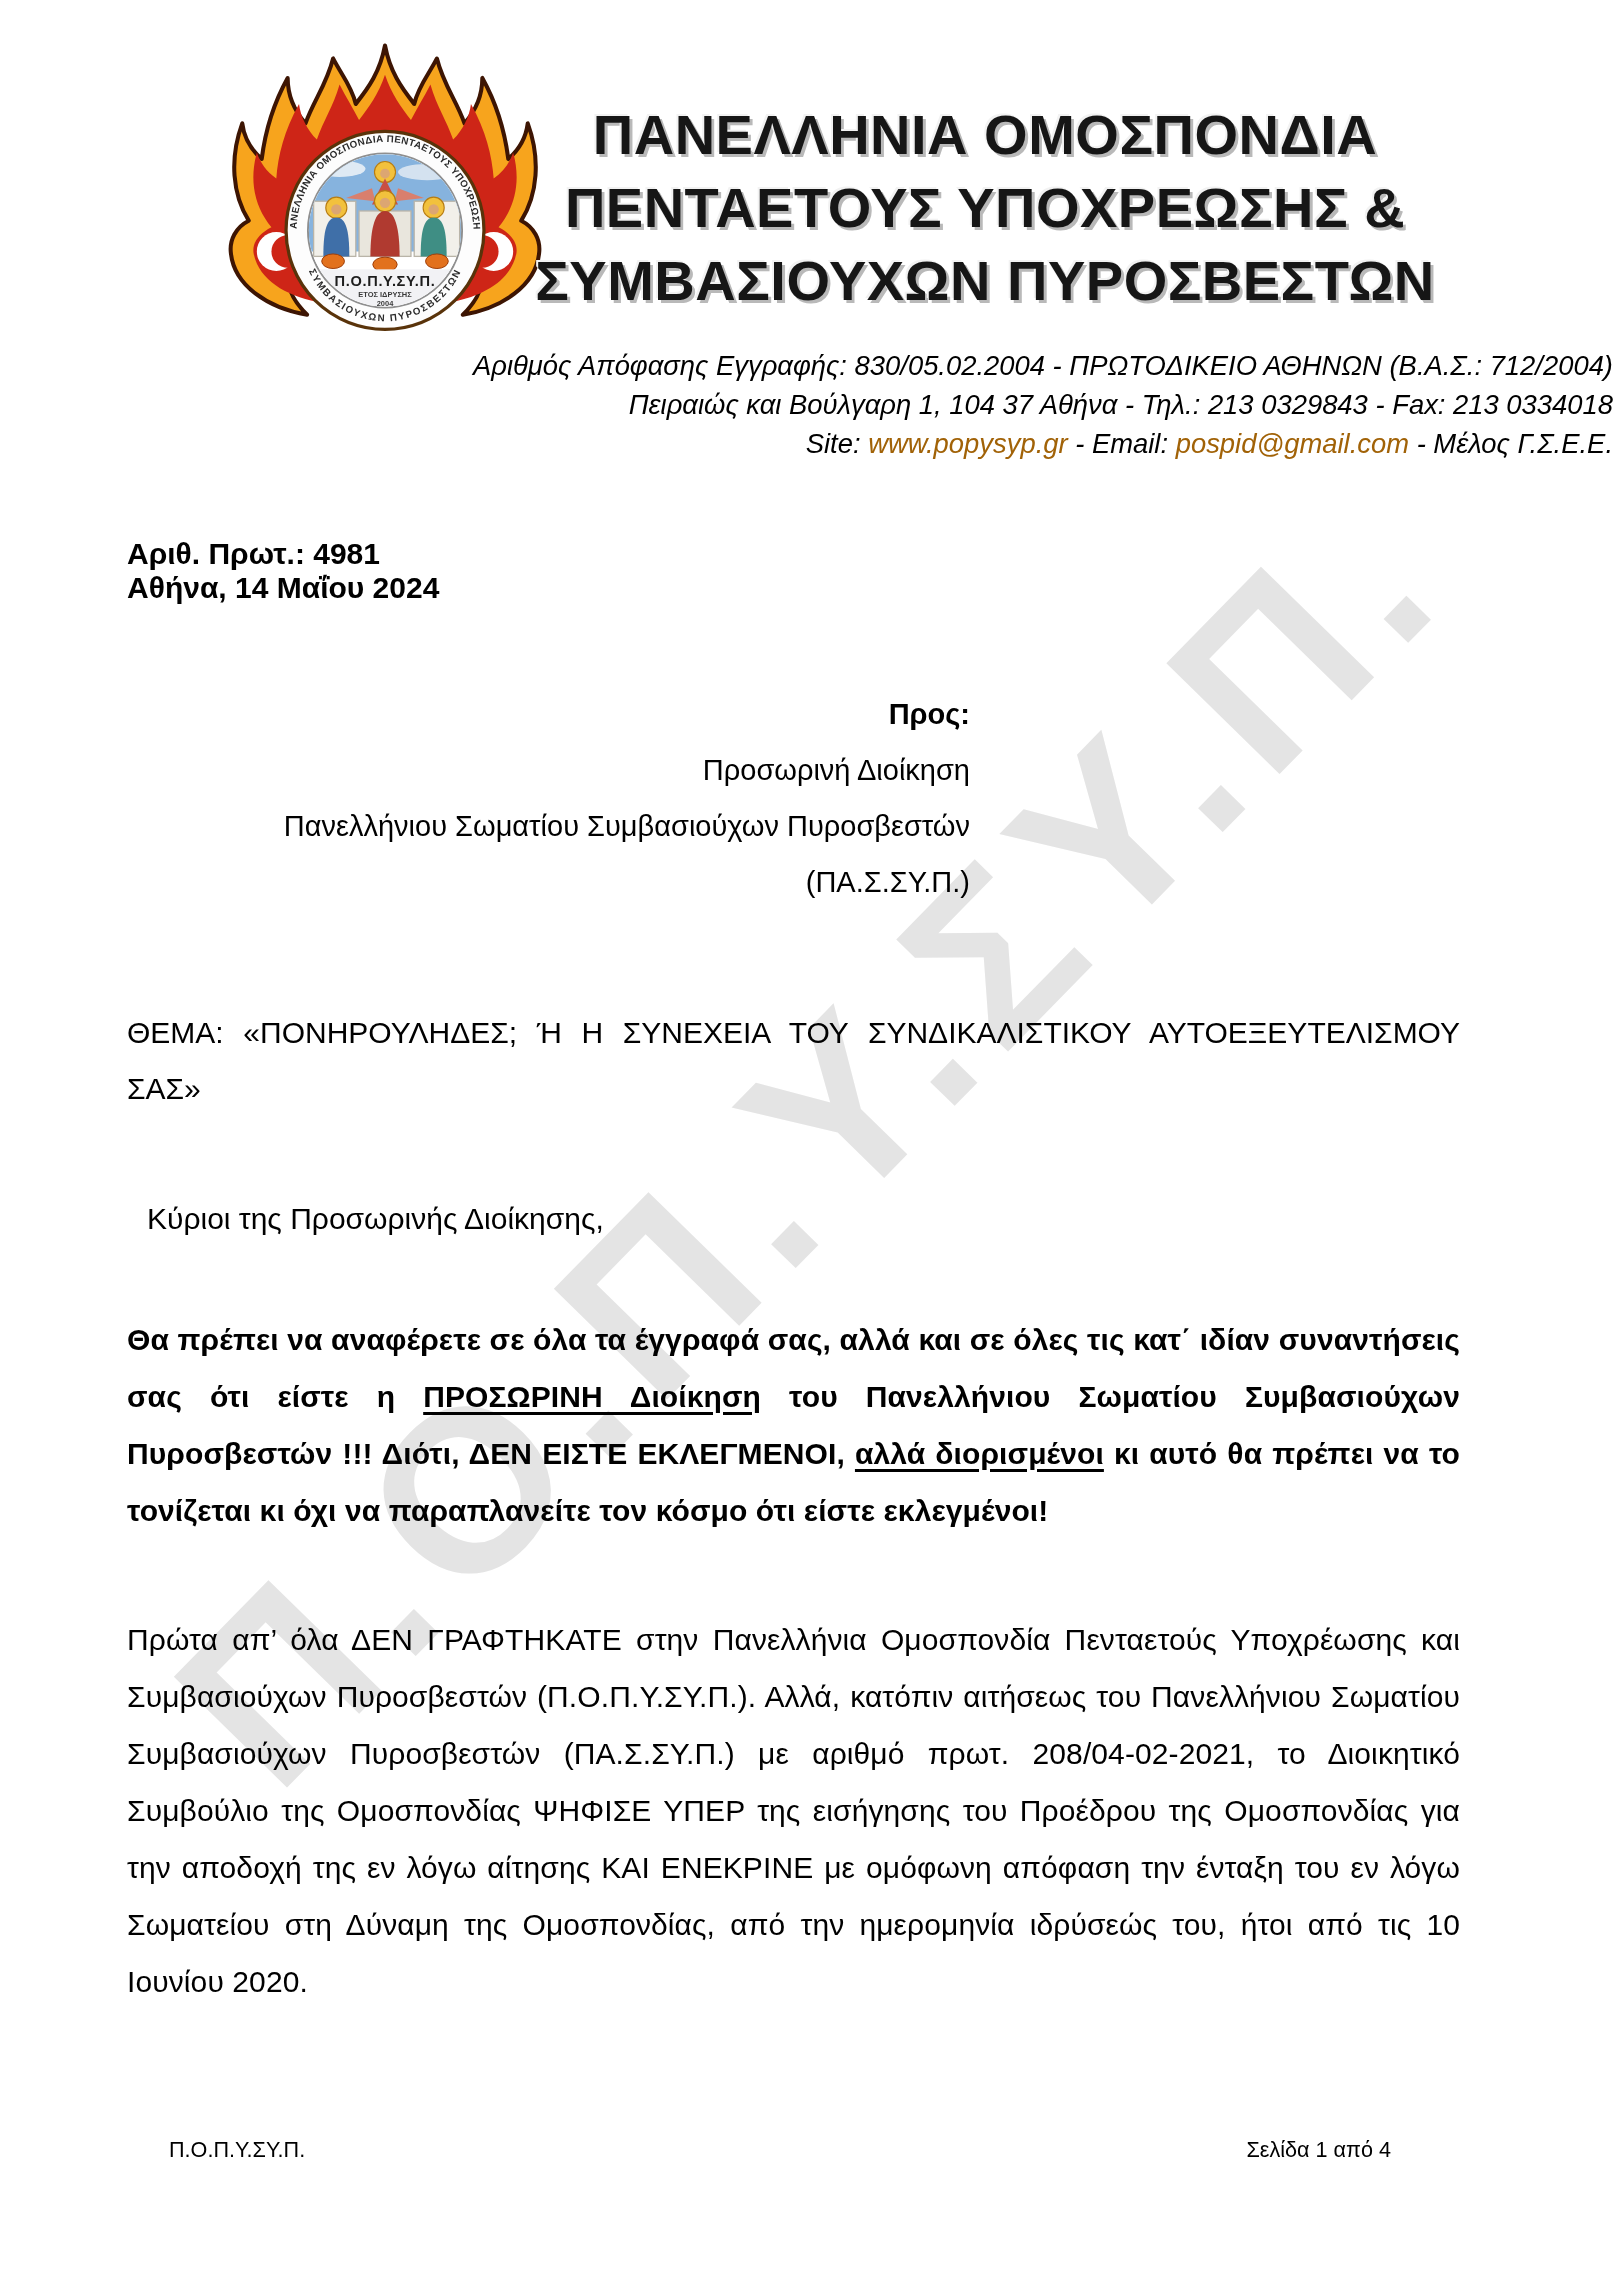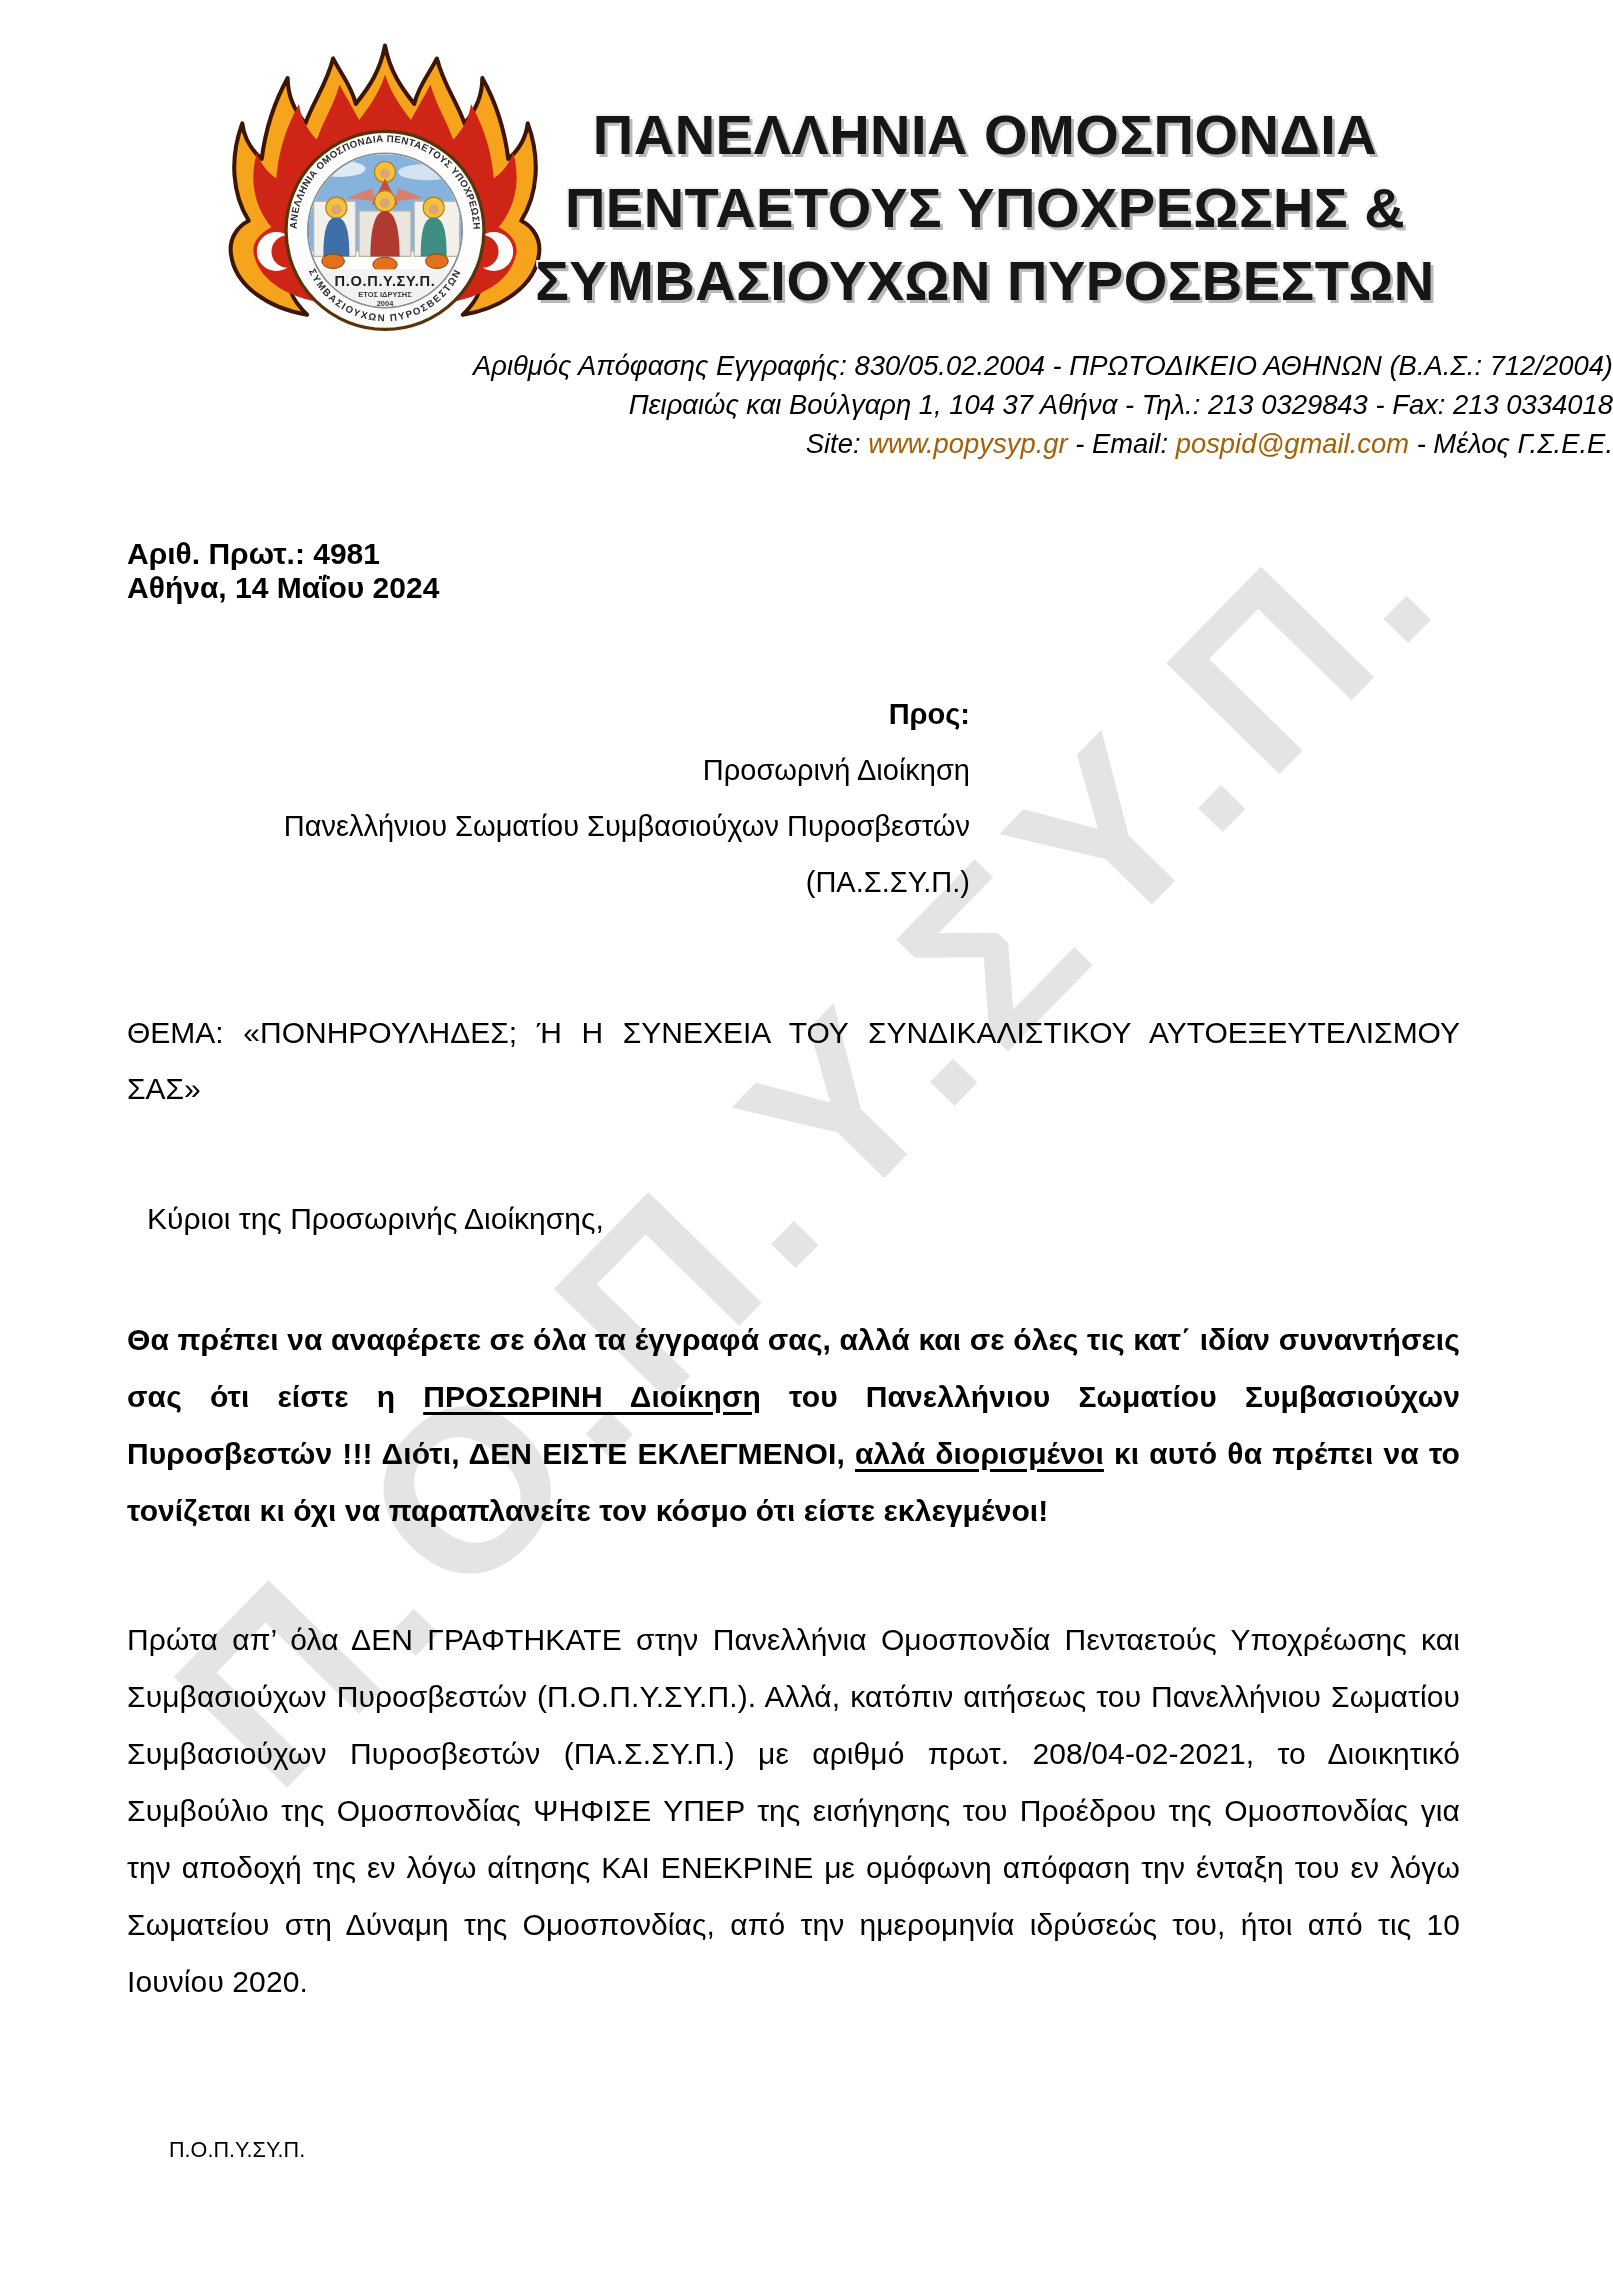--- a/index.html
+++ b/index.html
@@ -176,16 +176,17 @@
 
     <p class="subject">ΘΕΜΑ: «ΠΟΝΗΡΟΥΛΗΔΕΣ; Ή Η ΣΥΝΕΧΕΙΑ ΤΟΥ ΣΥΝΔΙΚΑΛΙΣΤΙΚΟΥ ΑΥΤΟΕΞΕΥΤΕΛΙΣΜΟΥ ΣΑΣ»</p>
 
     <p class="salutation">Κύριοι της Προσωρινής Διοίκησης,</p>
 
     <p class="para para-bold"><span>Θα πρέπει να αναφέρετε σε όλα τα έγγραφά σας, αλλά και σε όλες τις κατ΄ ιδίαν συναντήσεις σας ότι είστε η </span><span class="u">ΠΡΟΣΩΡΙΝΗ Διοίκηση</span><span> του Πανελλήνιου Σωματίου Συμβασιούχων Πυροσβεστών !!! Διότι, ΔΕΝ ΕΙΣΤΕ ΕΚΛΕΓΜΕΝΟΙ, </span><span class="u">αλλά διορισμένοι</span><span> κι αυτό θα πρέπει να το τονίζεται κι όχι να παραπλανείτε τον κόσμο ότι είστε εκλεγμένοι!</span></p>
 
     <p class="para para-regular">Πρώτα απ’ όλα ΔΕΝ ΓΡΑΦΤΗΚΑΤΕ στην Πανελλήνια Ομοσπονδία Πενταετούς Υποχρέωσης και Συμβασιούχων Πυροσβεστών (Π.Ο.Π.Υ.ΣΥ.Π.). Αλλά, κατόπιν αιτήσεως του Πανελλήνιου Σωματίου Συμβασιούχων Πυροσβεστών (ΠΑ.Σ.ΣΥ.Π.) με αριθμό πρωτ. 208/04-02-2021, το Διοικητικό Συμβούλιο της Ομοσπονδίας ΨΗΦΙΣΕ ΥΠΕΡ της εισήγησης του Προέδρου της Ομοσπονδίας για την αποδοχή της εν λόγω αίτησης ΚΑΙ ΕΝΕΚΡΙΝΕ με ομόφωνη απόφαση την ένταξη του εν λόγω Σωματείου στη Δύναμη της Ομοσπονδίας, από την ημερομηνία ιδρύσεώς του, ήτοι από τις 10 Ιουνίου 2020.</p>
 
     <div class="footer-left">Π.Ο.Π.Υ.ΣΥ.Π.</div>
+    <div class="footer-right">Σελίδα 1 από 4</div>
 
   </div>
 </div>
 
 
 </body></html>

